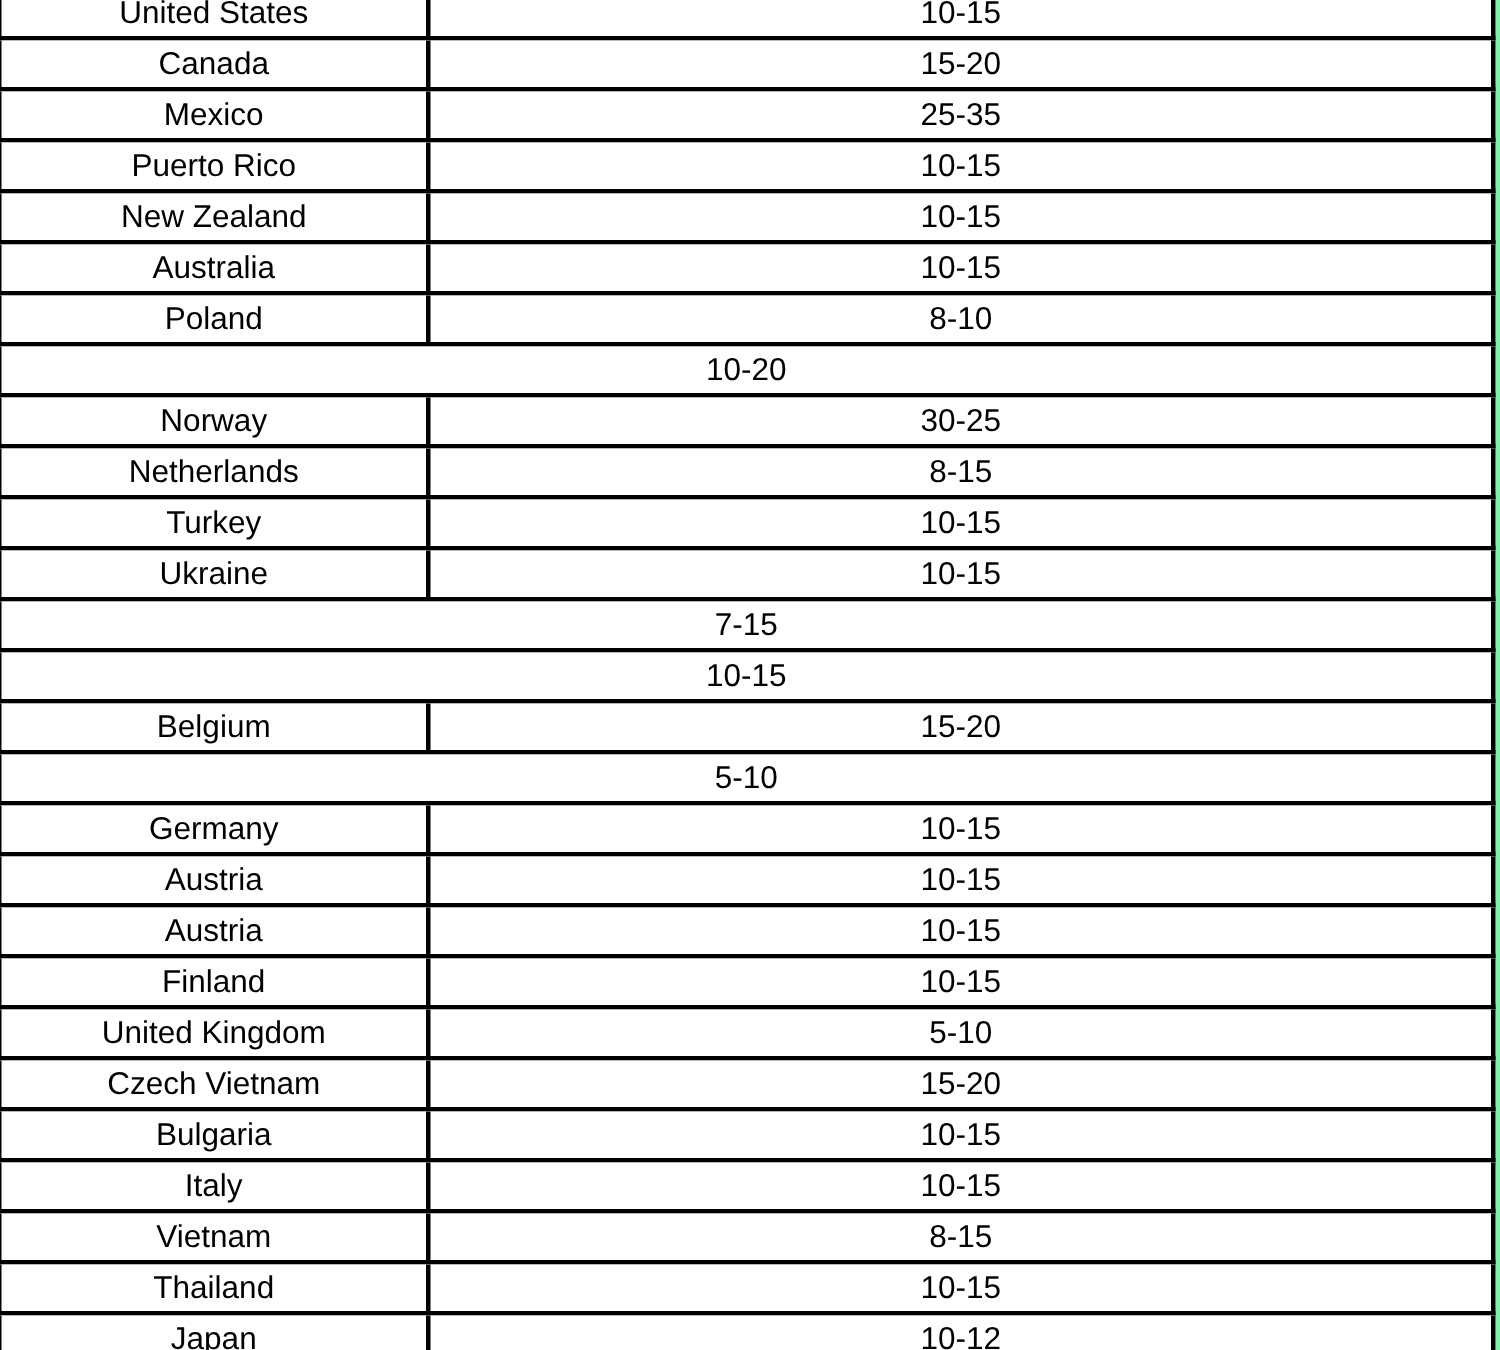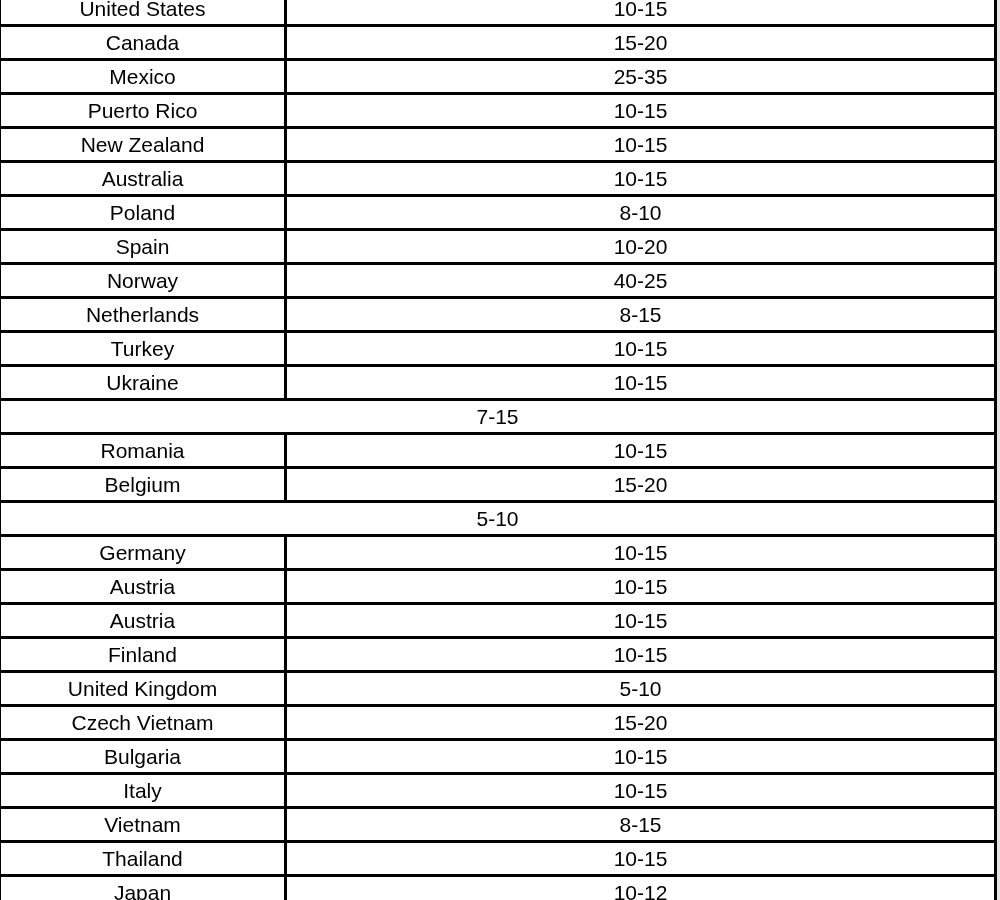--- a/index.html
+++ b/index.html
@@ -6,21 +6,21 @@
     margin: 0;
     padding: 0;
     background: #ffffff;
     font-family: "Liberation Sans", sans-serif;
   }
   #viewport {
     position: relative;
     width: 1000px;
     height: 900px;
     overflow: hidden;
-    background: #e5e5e5;
+    background: #86efac;
   }
   .shipping-table {
     position: absolute;
     top: -10px;
     left: -2px;
     width: 999px;
     border-top: 3px solid #000000;
   }
   .row {
     display: flex;
@@ -77,44 +77,42 @@
       </div>
       <div class="row">
         <div class="cell cell-country">Australia</div>
         <div class="cell cell-value">10-15</div>
       </div>
       <div class="row">
         <div class="cell cell-country">Poland</div>
         <div class="cell cell-value">8-10</div>
       </div>
       <div class="row">
-        <div class="cell cell-country">Spain</div>
         <div class="cell cell-value">10-20</div>
       </div>
       <div class="row">
         <div class="cell cell-country">Norway</div>
-        <div class="cell cell-value">40-25</div>
+        <div class="cell cell-value">30-25</div>
       </div>
       <div class="row">
         <div class="cell cell-country">Netherlands</div>
         <div class="cell cell-value">8-15</div>
       </div>
       <div class="row">
         <div class="cell cell-country">Turkey</div>
         <div class="cell cell-value">10-15</div>
       </div>
       <div class="row">
         <div class="cell cell-country">Ukraine</div>
         <div class="cell cell-value">10-15</div>
       </div>
       <div class="row">
         <div class="cell cell-value">7-15</div>
       </div>
       <div class="row">
-        <div class="cell cell-country">Romania</div>
         <div class="cell cell-value">10-15</div>
       </div>
       <div class="row">
         <div class="cell cell-country">Belgium</div>
         <div class="cell cell-value">15-20</div>
       </div>
       <div class="row">
         <div class="cell cell-value">5-10</div>
       </div>
       <div class="row">

